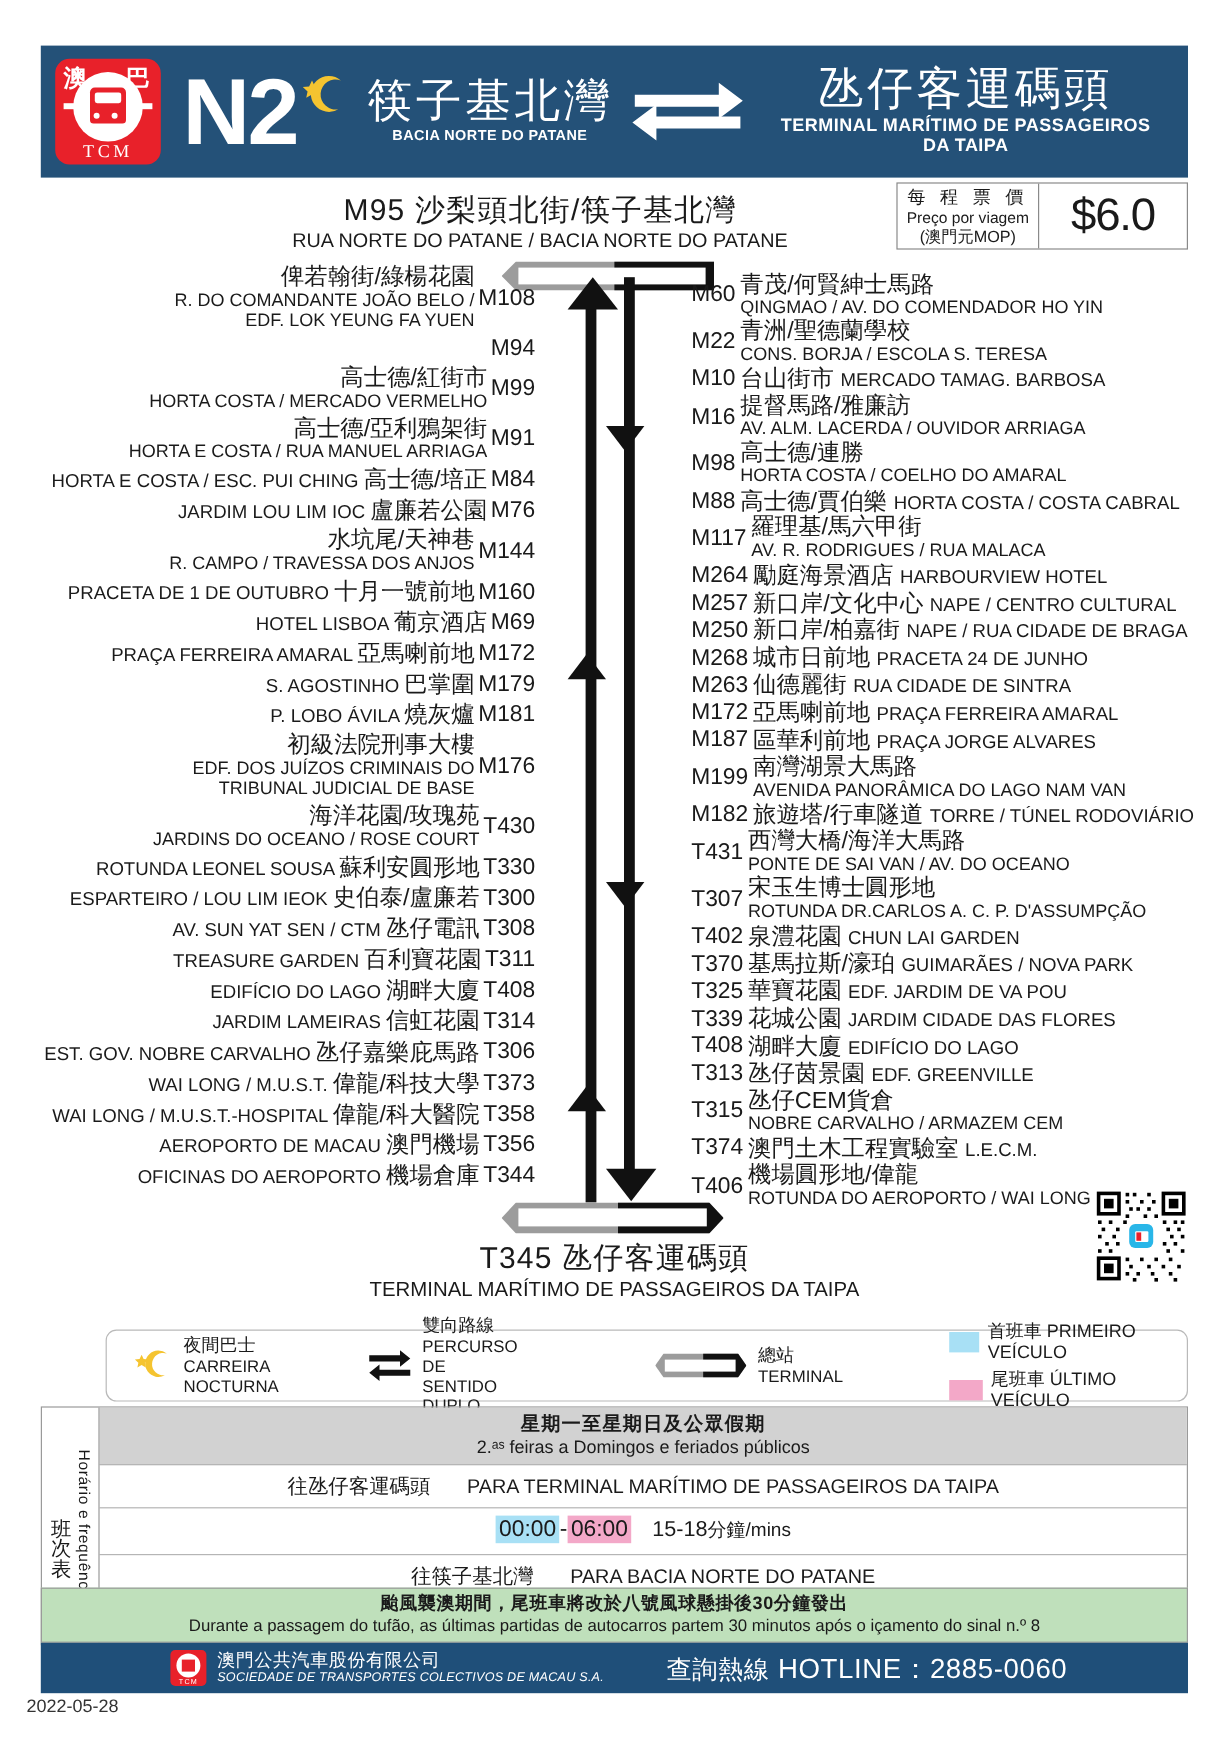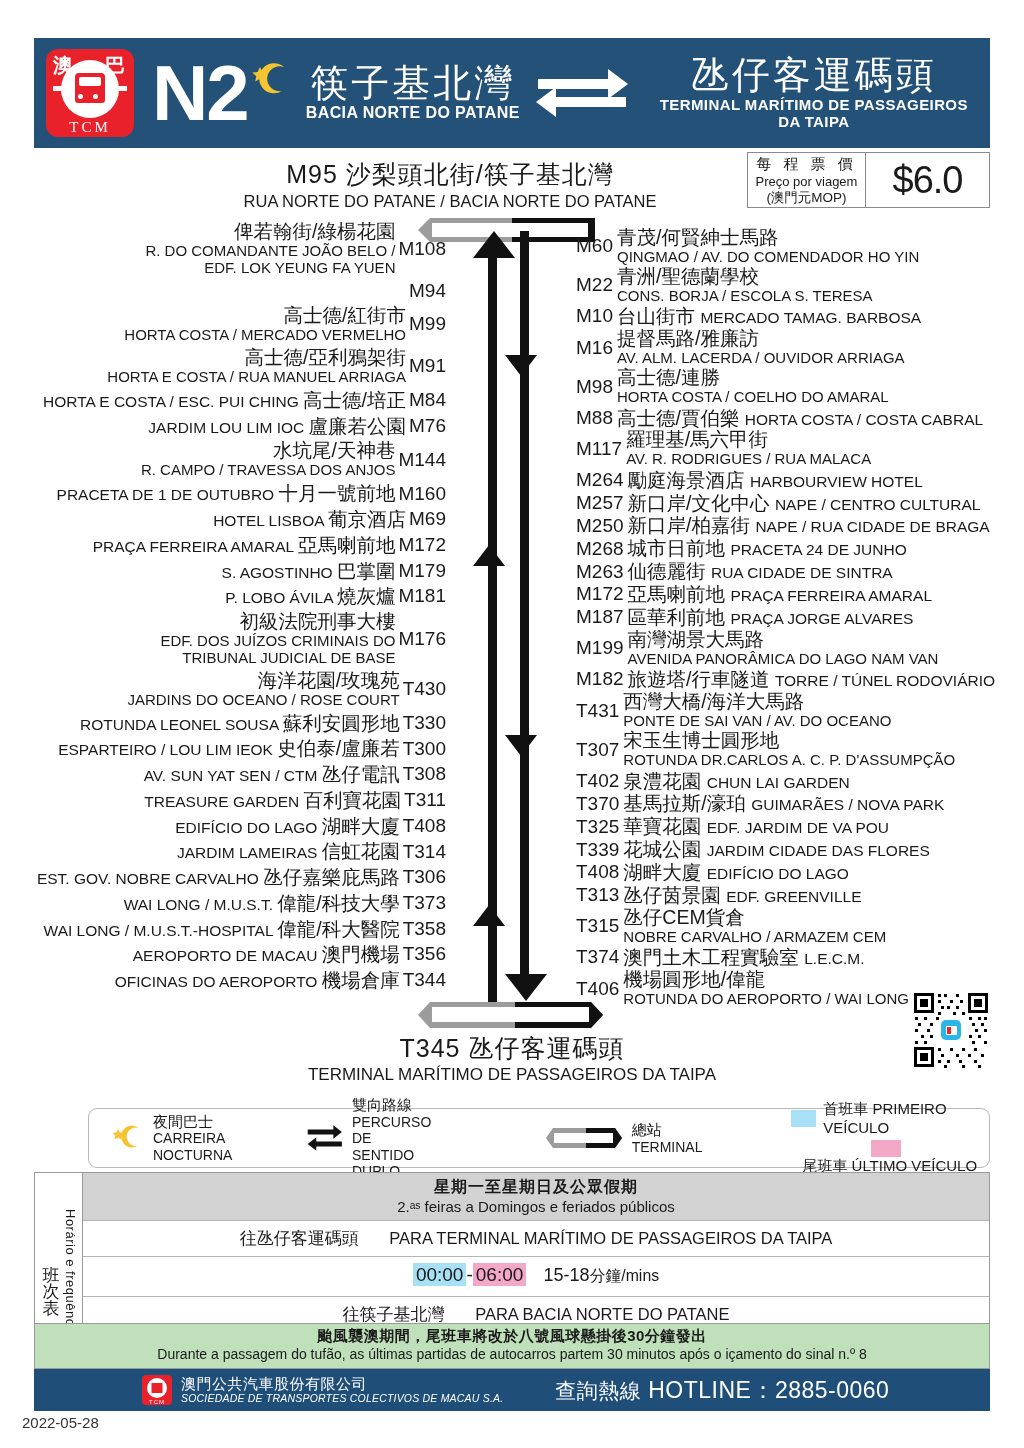--- a/index.html
+++ b/index.html
@@ -48,21 +48,21 @@
     position:absolute; bottom:1px; left:0; width:100%; text-align:center;
     color:#fff; font-size:15px; letter-spacing:3px; font-family:"Liberation Serif", serif;
   }
   .route-num {
     color:#fff; font-size:78px; font-weight:bold; line-height:1;
     margin-left:8px; letter-spacing:-2px;
   }
   .moon-icon { position: relative; width: 40px; height: 46px; margin-left: 2px; margin-top: -26px; flex:0 0 auto; }
   .hdr-dest { color:#fff; margin-left:16px; text-align:center; }
   .hdr-dest .zh { font-size:38px; letter-spacing:3px; line-height:1.05; white-space:nowrap; }
-  .hdr-dest .pt { font-size:16px; font-weight:bold; letter-spacing:0.4px; white-space:nowrap; }
+  .hdr-dest .pt { font-size:12px; font-weight:bold; letter-spacing:0.4px; white-space:nowrap; }
   .swap-arrows { width:96px; height:56px; margin:0 14px; flex:0 0 auto; }
   .hdr-dest.right .pt { font-size:15px; }
 
   
   .top-title {
     position: absolute; left: 150px; top: 158px; width: 600px; text-align: center;
   }
   .top-title .zh { font-size: 25px; letter-spacing: 1px; }
   .top-title .pt { font-size: 16.5px; margin-top: 1px; }
   .fare-box {
@@ -706,21 +706,21 @@
         <div class="zh">總站</div>
         <div>TERMINAL</div>
       </div>
     </div>
 
     <div class="lg-item" style="margin-left:88px; display:block;">
       <div style="display:flex; align-items:center; margin-bottom:4px;">
         <span class="sw-box" style="background:#a8e0f5;"></span>
         <span style="font-size:15px;">首班車 PRIMEIRO VEÍCULO</span>
       </div>
-      <div style="display:flex; align-items:center;flex-direction:column;">
+      <div style="display:flex; align-items:center;">
         <span class="sw-box" style="background:#f3a8c8;"></span>
         <span style="font-size:15px;">尾班車 ÚLTIMO VEÍCULO</span>
       </div>
     </div>
   </div>
 
   <div class="sched">
     <div class="sched-side">
       <span class="sv-zh">班 次 表</span>
       <span class="sv-pt">Horário e frequência</span>

